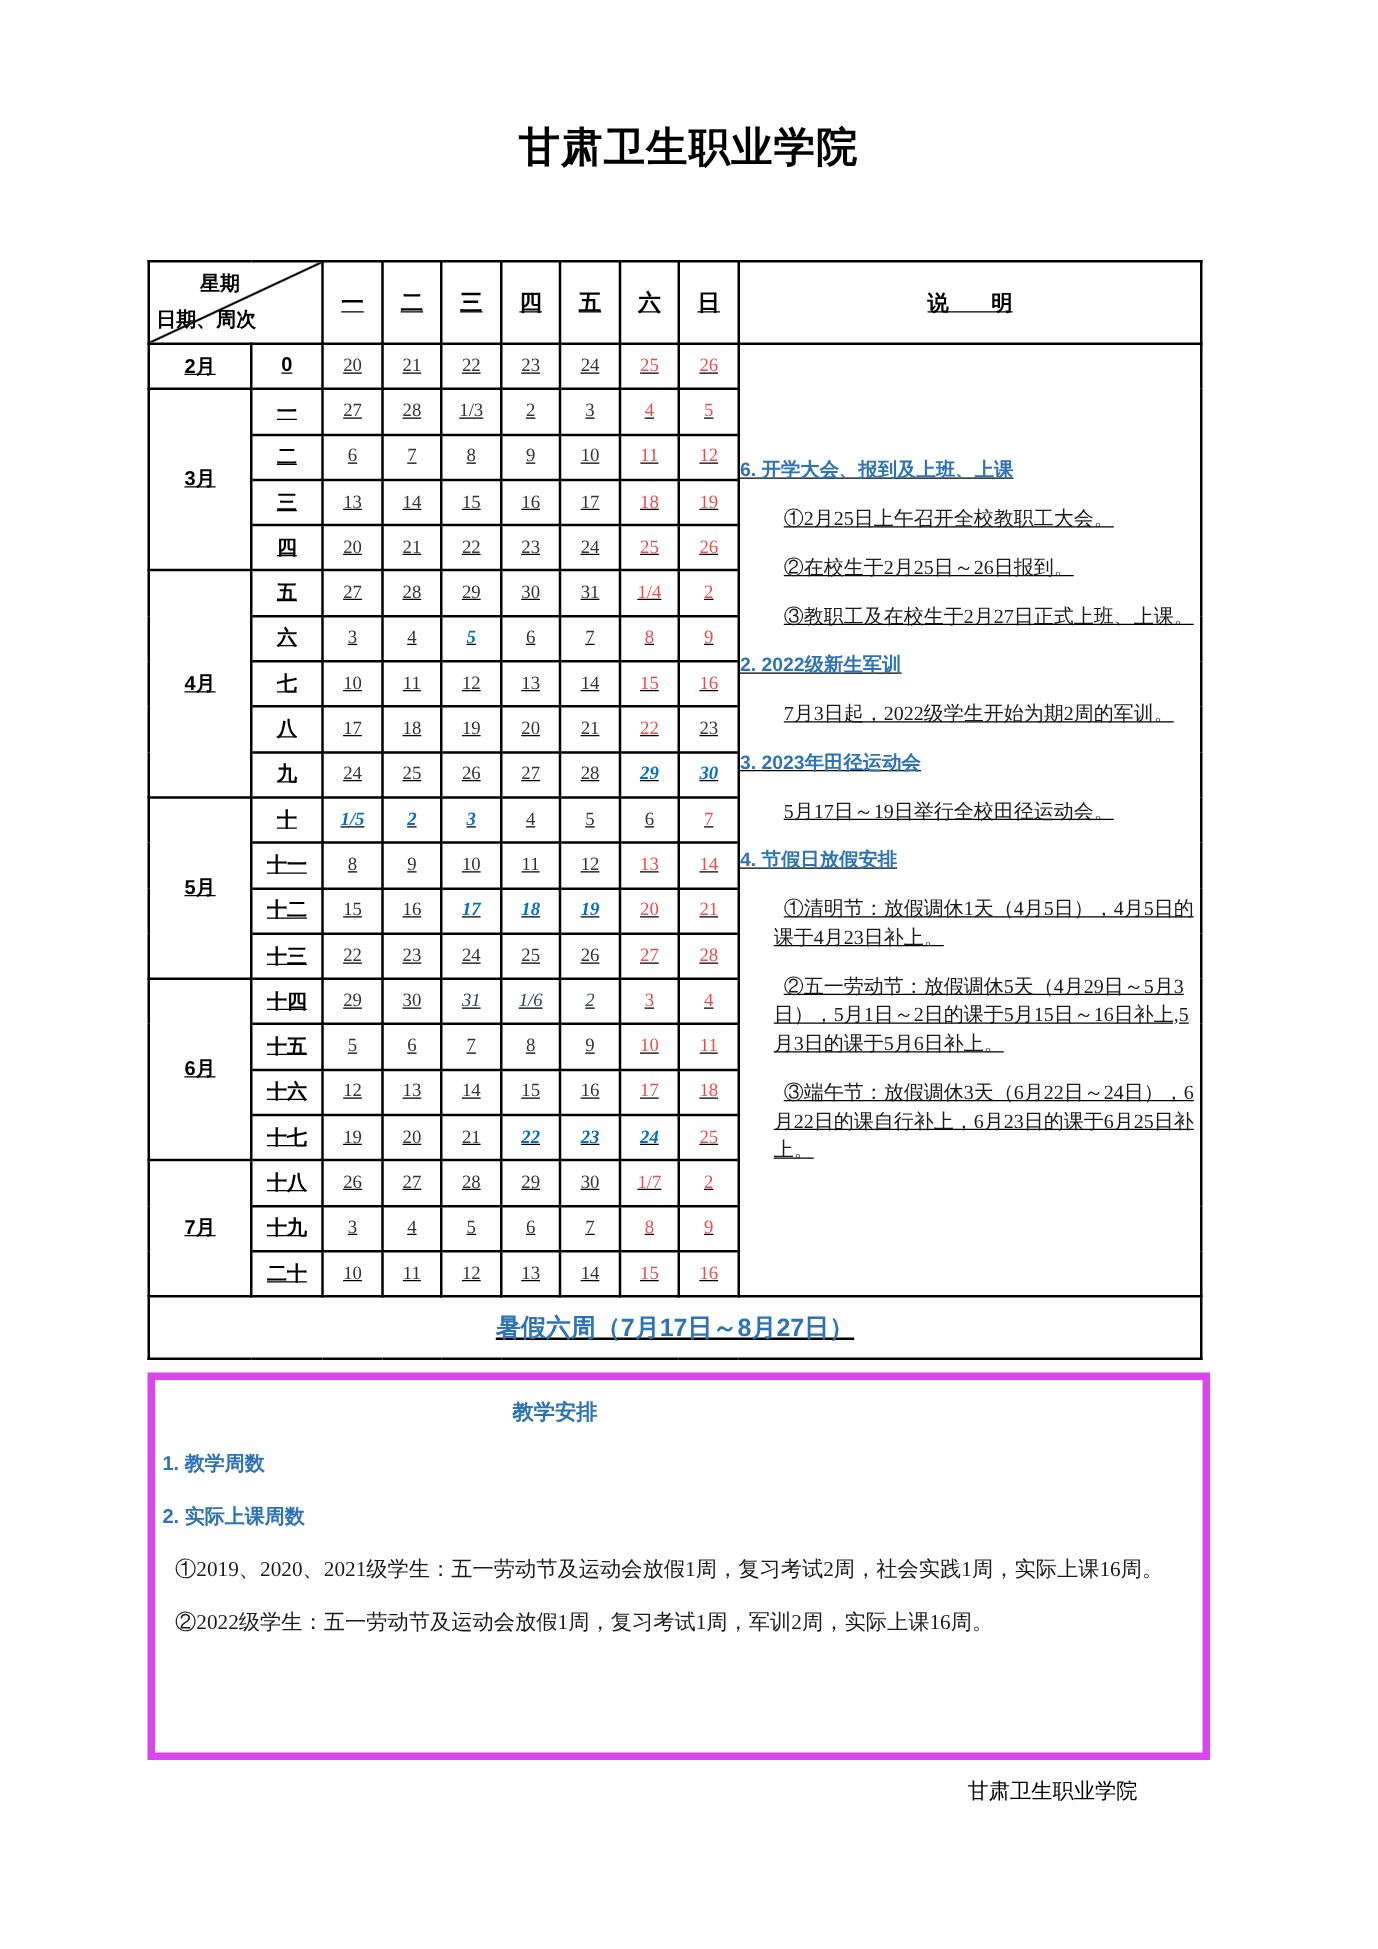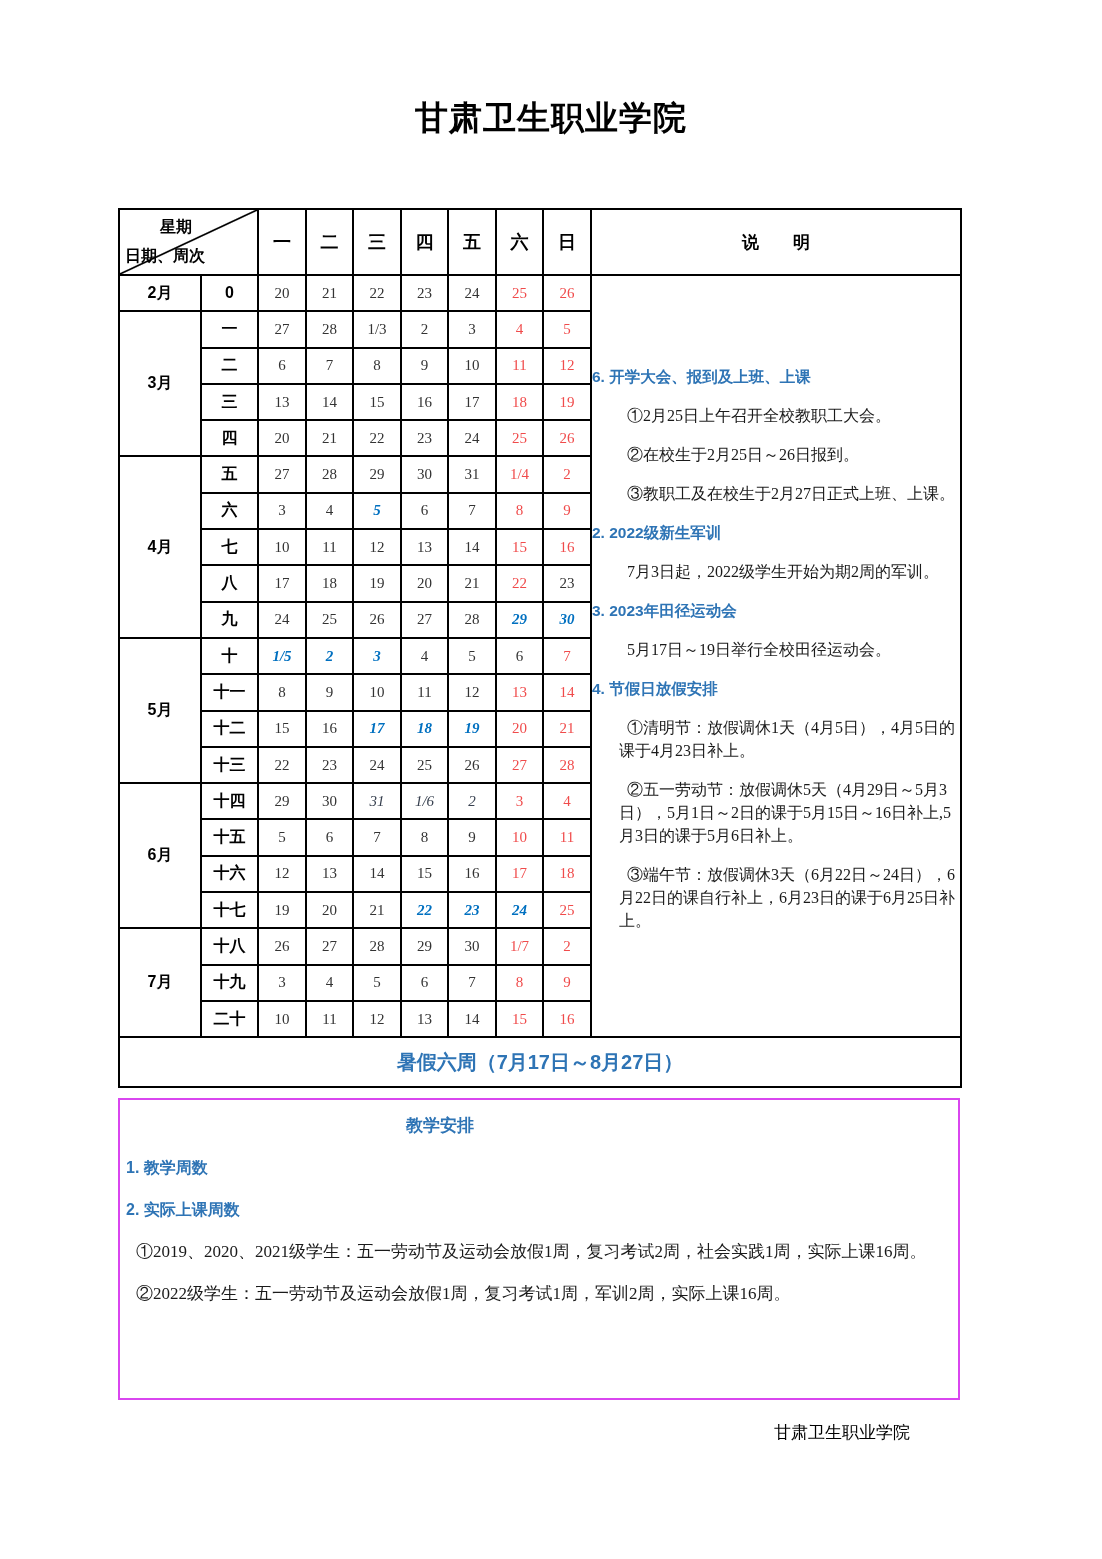--- a/index.html
+++ b/index.html
@@ -11,21 +11,21 @@
     position:absolute; top:96px; left:0; width:1102px; text-align:center;
     font-size:33px; font-weight:bold; color:#000; letter-spacing:1px;
     font-family:"Liberation Sans", sans-serif;
   }
   .doc-subtitle {
     position:absolute; top:148px; left:0; width:1102px; text-align:center;
     font-size:26px; font-weight:bold; color:#2e74b5; letter-spacing:0.5px;
     font-family:"Liberation Sans", sans-serif;
   }
   .cal-wrap { position:absolute; left:118px; top:208px; }
-  table.cal { border-collapse:collapse; table-layout:fixed; width:842px; }
+  table.cal { border-collapse:collapse; table-layout:fixed; width:842px;text-decoration:underline; }
   table.cal td, table.cal th { border:2px solid #000; padding:0; vertical-align:middle; }
   tr.hdr { height:66px; }
   tr.dr  { height:36.3px; }
   tr.summer { height:50px; }
   th.corner { position:relative; padding:0; }
   .diag {
     position:absolute; left:0; top:0; right:0; bottom:0;
     background-image:linear-gradient(to bottom right,
       transparent calc(50% - 1.4px), #000 calc(50% - 0.3px),
       #000 calc(50% + 0.3px), transparent calc(50% + 1.4px));
@@ -49,21 +49,21 @@
   .note-p {
     color:#1a1a1a; font-size:16px; line-height:23px; margin:0 0 16px 0;
     text-indent:8px; font-family:"Liberation Serif", serif;padding-left:27px;
   }
   td.summercell {
     text-align:center; font-size:20px; font-weight:bold; color:#2e74b5;
     font-family:"Liberation Sans",sans-serif;
   }
   .bottom-box {
     position:absolute; left:118px; top:1098px; width:838px; height:298px;
-    border:2px solid #d946ef; box-sizing:content-box; padding:0;
+    border:6px solid #d946ef; box-sizing:content-box; padding:0;
   }
   .bottom-inner { padding:14px 6px 0 6px; }
   .tb-title {
     color:#2e74b5; font-weight:bold; font-size:17px; line-height:24px;
     margin:0 0 18px 280px; font-family:"Liberation Sans",sans-serif;
   }
   .tb-h {
     color:#2e74b5; font-weight:bold; font-size:16px; line-height:24px;
     margin:0 0 18px 0; font-family:"Liberation Sans",sans-serif;
   }

